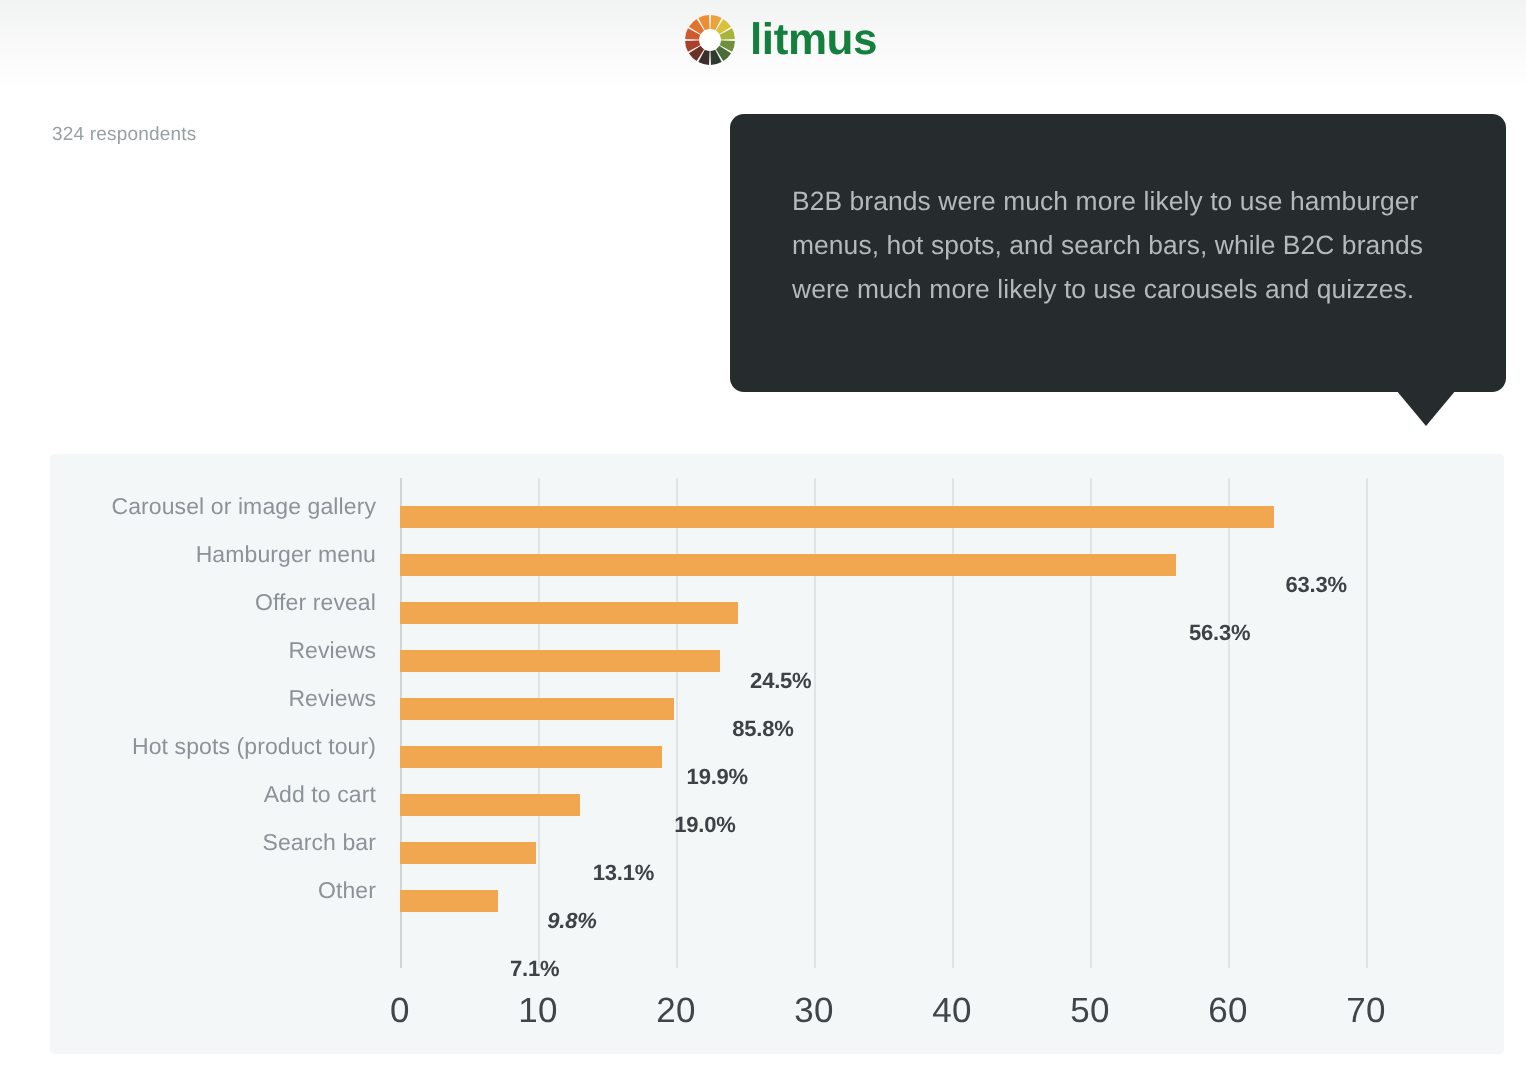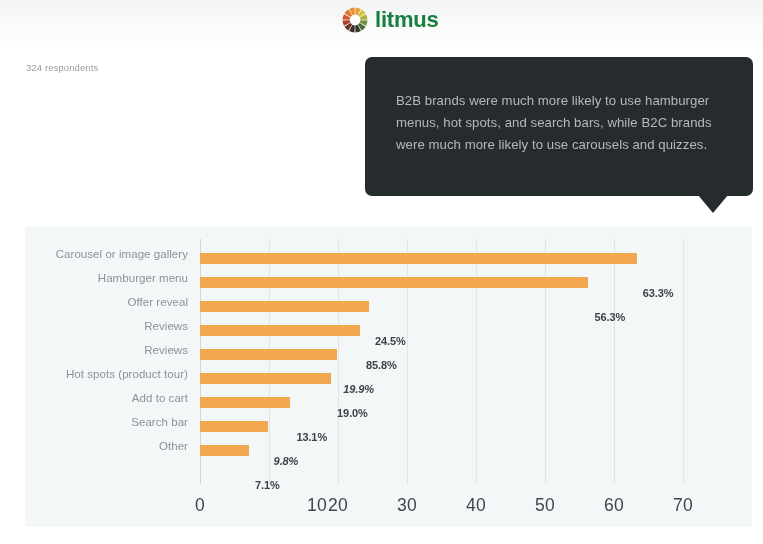--- a/index.html
+++ b/index.html
@@ -245,21 +245,21 @@
           <div class="bar-value" style="left: 175.05px;">24.5%</div>
         </div>
         <div class="bar-row" style="top: 80px;">
           <div class="cat-label">Reviews</div>
           <div class="bar" style="width: 160.08px; background: rgb(240, 167, 80);"></div>
           <div class="bar-value" style="left: 166.08px;">85.8%</div>
         </div>
         <div class="bar-row" style="top: 104px;">
           <div class="cat-label">Reviews</div>
           <div class="bar" style="width: 137.31px; background: rgb(240, 167, 80);"></div>
-          <div class="bar-value" style="left: 143.31px; font-style: italic;">19.9%</div>
+          <div class="bar-value" style="left: 143.31px;">19.9%</div>
         </div>
         <div class="bar-row" style="top: 128px;">
           <div class="cat-label">Hot spots (product tour)</div>
           <div class="bar" style="width: 131.1px; background: rgb(240, 167, 80);"></div>
           <div class="bar-value" style="left: 137.1px;">19.0%</div>
         </div>
         <div class="bar-row" style="top: 152px;">
           <div class="cat-label">Add to cart</div>
           <div class="bar" style="width: 90.39px; background: rgb(240, 167, 80);"></div>
           <div class="bar-value" style="left: 96.39px;">13.1%</div>
@@ -271,21 +271,21 @@
         </div>
         <div class="bar-row" style="top: 200px;">
           <div class="cat-label">Other</div>
           <div class="bar" style="width: 48.99px; background: rgb(240, 167, 80);"></div>
           <div class="bar-value" style="left: 54.99px;">7.1%</div>
         </div>
       </div>
   </div>
   <div id="ticks">
       <div class="tick-label" style="left: 175px;">0</div>
-      <div class="tick-label" style="left: 244px; margin-left: 48px;">10</div>
+      <div class="tick-label" style="left: 244px;">10</div>
       <div class="tick-label" style="left: 313px;">20</div>
       <div class="tick-label" style="left: 382px;">30</div>
       <div class="tick-label" style="left: 451px;">40</div>
       <div class="tick-label" style="left: 520px;">50</div>
       <div class="tick-label" style="left: 589px;">60</div>
       <div class="tick-label" style="left: 658px;">70</div>
     </div>
 </div>
 
 </body></html>

